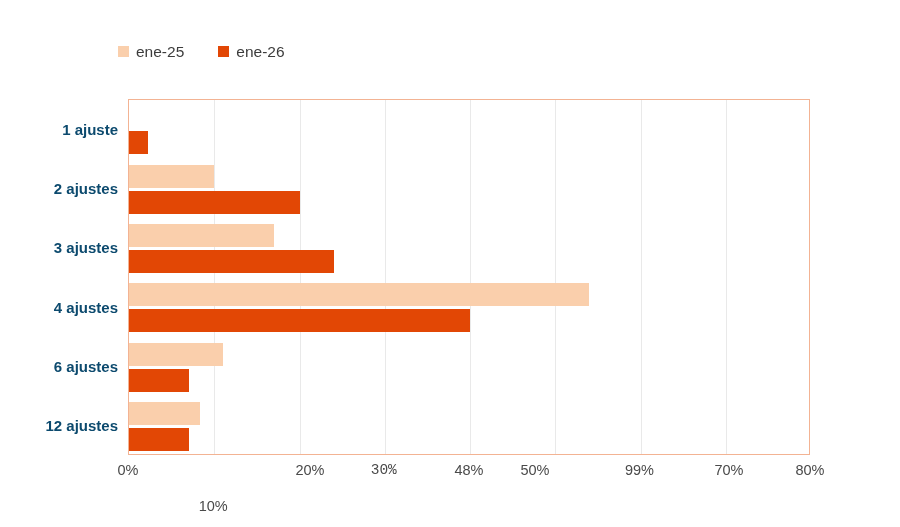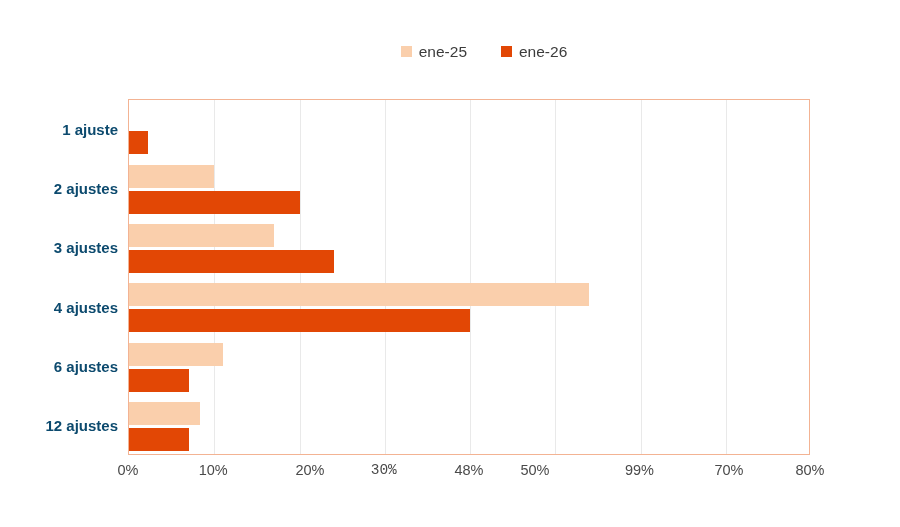--- a/index.html
+++ b/index.html
@@ -22,24 +22,23 @@
     height: 527px;
   }
 
   
   #legend {
     position: absolute;
     left: 0;
     top: 44px;
     width: 900px;
     display: flex;
-    justify-content: center;
     align-items: center;
     gap: 34px;
-    padding-left: 68px;
+    padding-left: 118px;
     box-sizing: border-box;
   }
   .legend-item {
     display: flex;
     align-items: center;
     gap: 7px;
   }
   .legend-swatch {
     width: 11px;
     height: 11px;
@@ -193,21 +192,21 @@
       <div class="y-label" style="top: 22.6667px;">1 ajuste</div>
       <div class="y-label" style="top: 82px;">2 ajustes</div>
       <div class="y-label" style="top: 141.333px;">3 ajustes</div>
       <div class="y-label" style="top: 200.667px;">4 ajustes</div>
       <div class="y-label" style="top: 260px;">6 ajustes</div>
       <div class="y-label" style="top: 319.333px;">12 ajustes</div>
     </div>
 
   <div id="x-axis-labels">
       <div class="x-label" style="left: 0px;">0%</div>
-      <div class="x-label" style="left: 85.25px;">10%</div>
+      <div class="x-label" style="left: 85.25px; margin-top: 36px;">10%</div>
       <div class="x-label" style="left: 182px;">20%</div>
       <div class="x-label" style="left: 255.75px; font-family: Liberation Mono, monospace;">30%</div>
       <div class="x-label" style="left: 341px;">48%</div>
       <div class="x-label" style="left: 407px;">50%</div>
       <div class="x-label" style="left: 511.5px;">99%</div>
       <div class="x-label" style="left: 601px;">70%</div>
       <div class="x-label" style="left: 682px;">80%</div>
     </div>
 
 </div>

